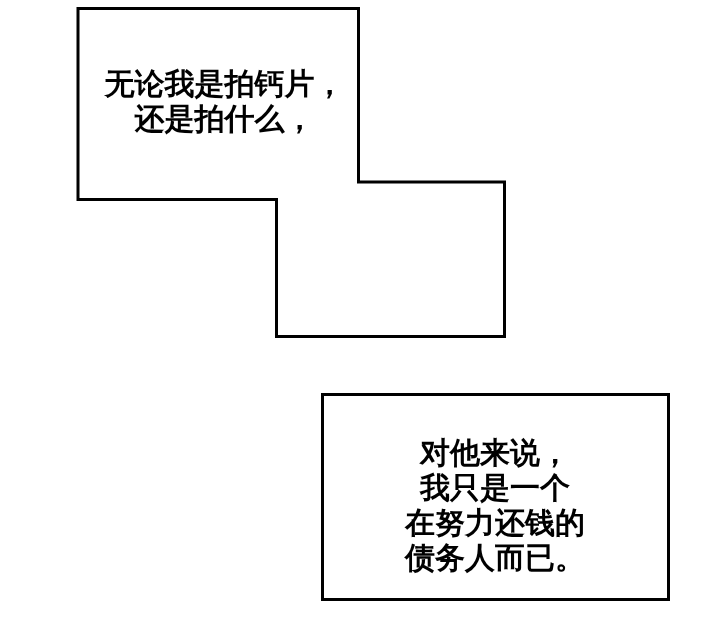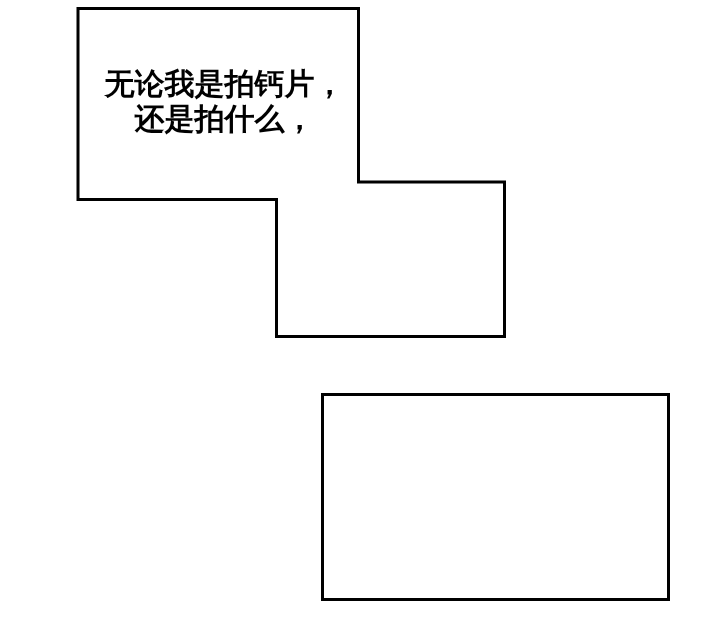--- a/index.html
+++ b/index.html
@@ -69,14 +69,18 @@
 
     <path d="M 78 8.5 L 358.5 8.5 L 358.5 182 L 504.5 182 L 504.5 336.5 L 276.5 336.5 L 276.5 199.5 L 78 199.5 Z" fill="#ffffff" stroke="#000000" stroke-width="3" stroke-linejoin="miter"></path>
 
     <rect x="322.5" y="394.5" width="346" height="205" fill="#ffffff" stroke="#000000" stroke-width="3"></rect>
   </svg>
 
   <div class="bubble-text bubble-text-1">无论我是拍钙片，
 还是拍什么，</div>
 
 
+  <div class="bubble-text bubble-text-3">对他来说，
+我只是一个
+在努力还钱的
+债务人而已。</div>
 
 </div>
 
 </body></html>

